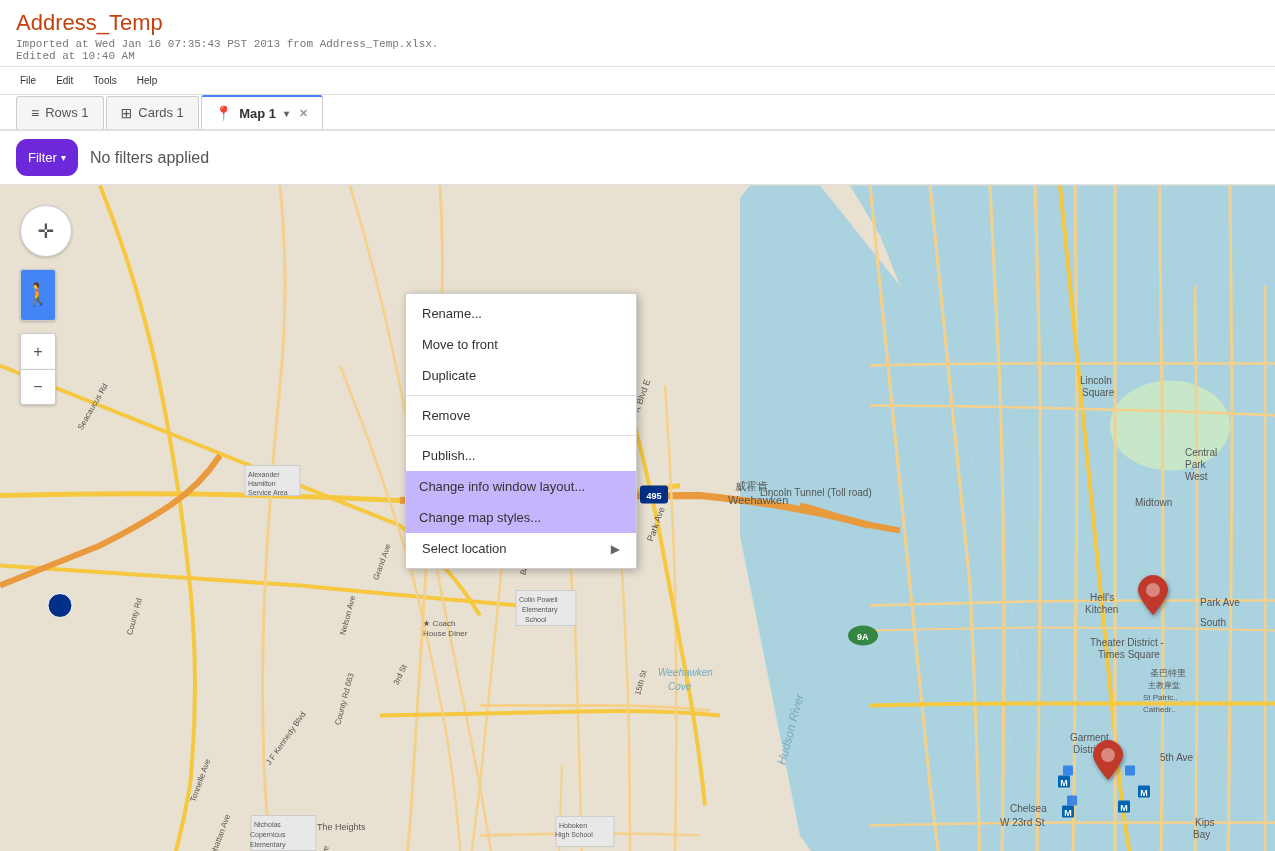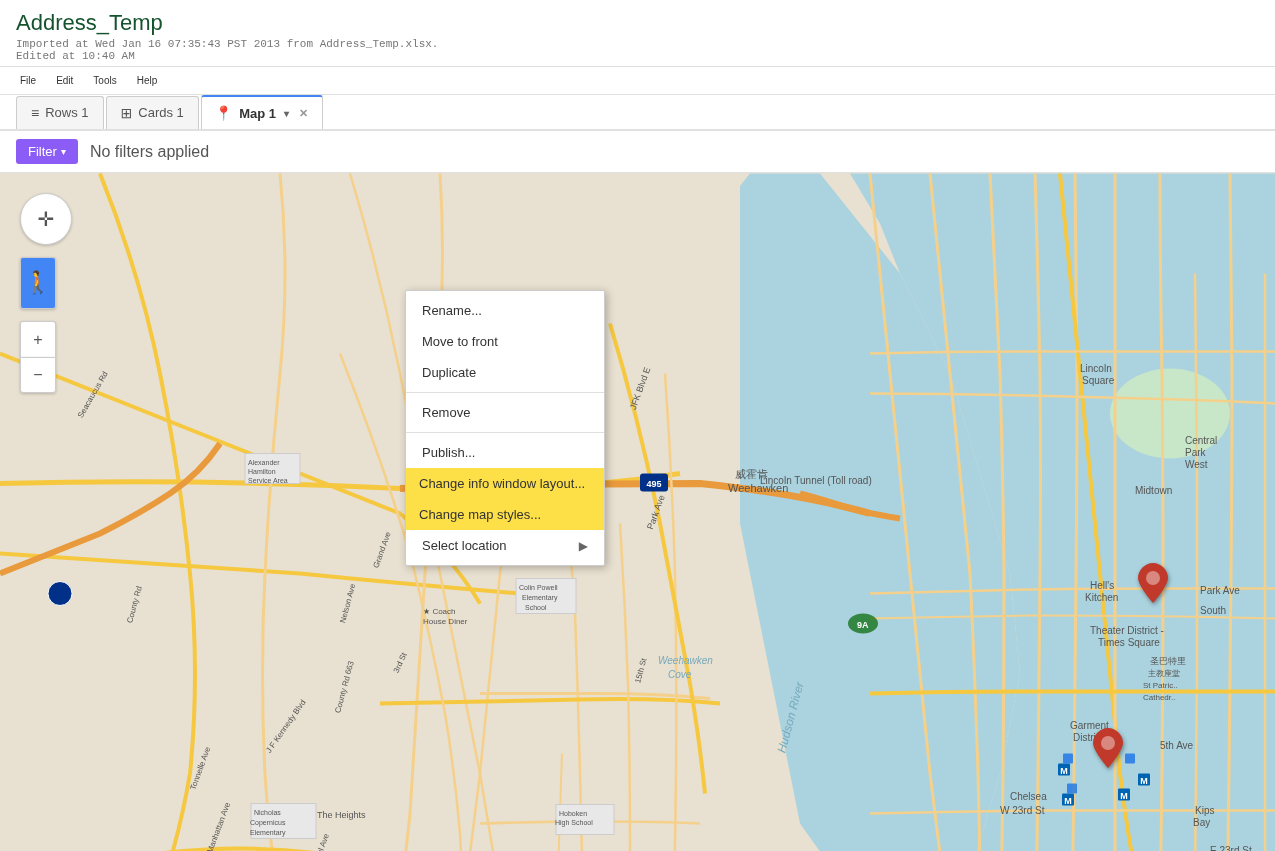--- a/index.html
+++ b/index.html
@@ -1,36 +1,36 @@
 <!DOCTYPE html>
 <html><head>
   <meta charset="utf-8">
   <style>
     * { margin: 0; padding: 0; box-sizing: border-box; }
     body { font-family: Arial, sans-serif; font-size: 13px; background: #fff; overflow: hidden; width: 1275px; height: 851px; }
 
     
     #header { padding: 10px 16px 4px; border-bottom: 1px solid #e0e0e0; }
-    #app-title { font-size: 22px; font-weight: normal; color: #14532d; }
+    #app-title { font-size: 22px; font-weight: normal; color: #c2410c; }
     #app-subtitle { font-size: 11px; color: #777; margin-top: 2px; font-family: Liberation Mono, monospace; }
 
     
     #navbar { display: flex; align-items: center; padding: 6px 16px; border-bottom: 1px solid #e0e0e0; gap: 12px; }
     .nav-item { font-size: 10px; color: #333; cursor: pointer; padding: 2px 4px; }
 
     
     #tabs { display: flex; align-items: center; border-bottom: 2px solid #e0e0e0; padding: 0 16px; background: #fff; position: relative; z-index: 10; }
     .tab { display: flex; align-items: center; gap: 6px; padding: 8px 14px; font-size: 13px; color: #555; cursor: pointer; border: 1px solid #ccc; border-bottom: none; background: #f5f5f5; margin-right: 2px; border-radius: 3px 3px 0 0; }
     .tab.active { background: #fff; color: #333; border-top: 2px solid #4285f4; font-weight: bold; }
     .tab-icon { font-size: 14px; }
     .tab-close { font-size: 11px; color: #999; margin-left: 4px; }
 
     
     #filter-bar { display: flex; align-items: center; padding: 8px 16px; background: #fff; border-bottom: 1px solid #e0e0e0; gap: 12px; }
-    .filter-btn { display: flex; align-items: center; gap: 4px; background: #8b5cf6; color: white; border: none; padding: 5px 12px; border-radius: 3px; cursor: pointer; font-size: 13px; }
+    .filter-btn { display: flex; align-items: center; gap: 4px; background: #6d28d9; color: white; border: none; padding: 11px 12px; border-radius: 11px; cursor: pointer; font-size: 13px; }
     .filter-label { font-size: 16px; color: #555; }
 
     
     #map-container { position: relative; width: 100%; height: calc(851px - 130px); overflow: hidden; }
 
     
     #map-bg {
       position: absolute; top: 0; left: 0; width: 100%; height: 100%;
       background-color: #e8e0d0;
     }
@@ -44,40 +44,40 @@
     .map-pan-btn { width: 52px; height: 52px; border-radius: 50%; font-size: 20px; }
     .map-pegman { width: 36px; height: 52px; background: #4285f4; color: white; border-radius: 3px; font-size: 18px; }
     .map-zoom-group { display: flex; flex-direction: column; }
     .map-zoom-group .map-ctrl-btn { border-radius: 0; }
     .map-zoom-group .map-ctrl-btn:first-child { border-radius: 3px 3px 0 0; border-bottom: none; }
     .map-zoom-group .map-ctrl-btn:last-child { border-radius: 0 0 3px 3px; }
 
     
     #context-menu {
       position: absolute;
-      top: 117px;
+      top: 108px;
       left: 405px;
       background: #fff;
       border: 1px solid #ccc;
       box-shadow: 2px 2px 8px rgba(0,0,0,0.25);
       z-index: 200;
-      width: 200px;
+      width: 232px;
       padding: 4px 0;
       border-radius: 2px;
     }
     .menu-item {
       padding: 8px 16px;
       font-size: 13px;
       color: #333;
       cursor: pointer;
       display: flex;
       align-items: center;
       justify-content: space-between;
     }
-    .menu-item.active-item { background: #fde047; padding-left: 13px; }
+    .menu-item.active-item { background: #c4b5fd; padding-left: 13px; }
     .menu-divider { height: 1px; background: #e0e0e0; margin: 4px 0; }
     .menu-arrow { color: #666; font-size: 12px; }
 
     
     .map-pin { position: absolute; z-index: 150; cursor: pointer; }
     .pin-svg { filter: drop-shadow(1px 2px 2px rgba(0,0,0,0.4)); }
 
     
     .tab-dropdown { font-size: 10px; margin-left: 2px; color: #666; }
   </style>

